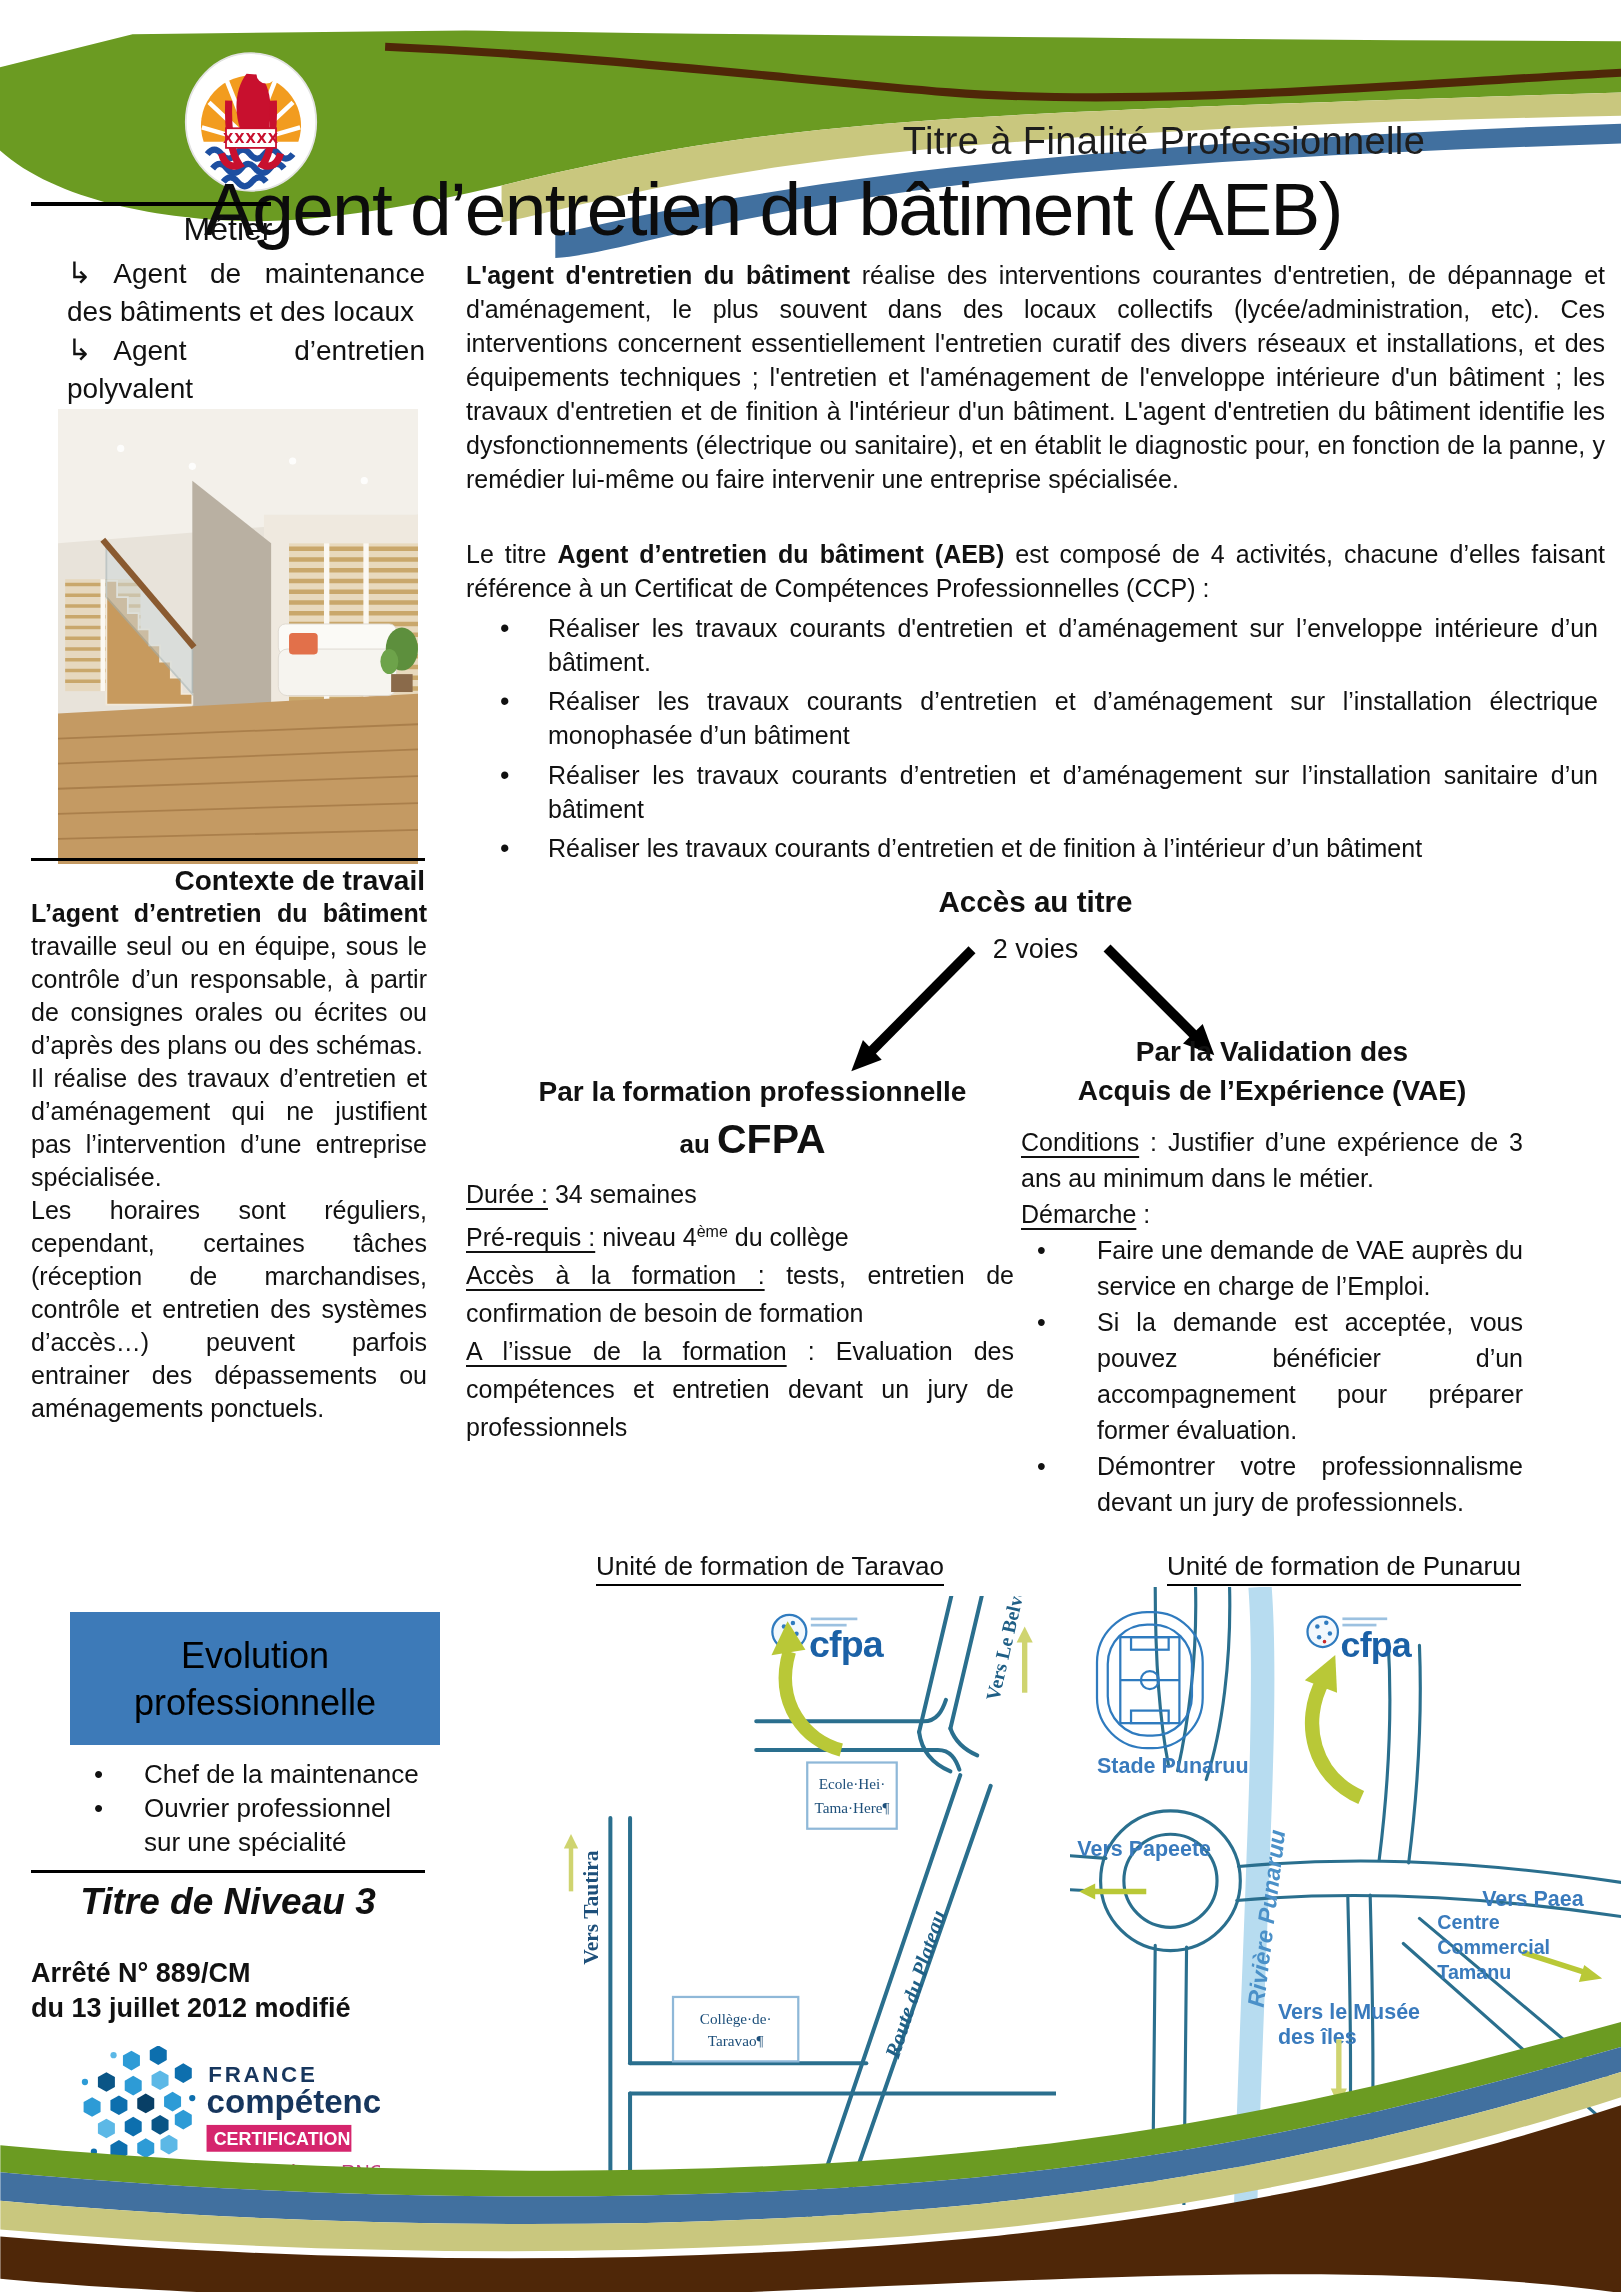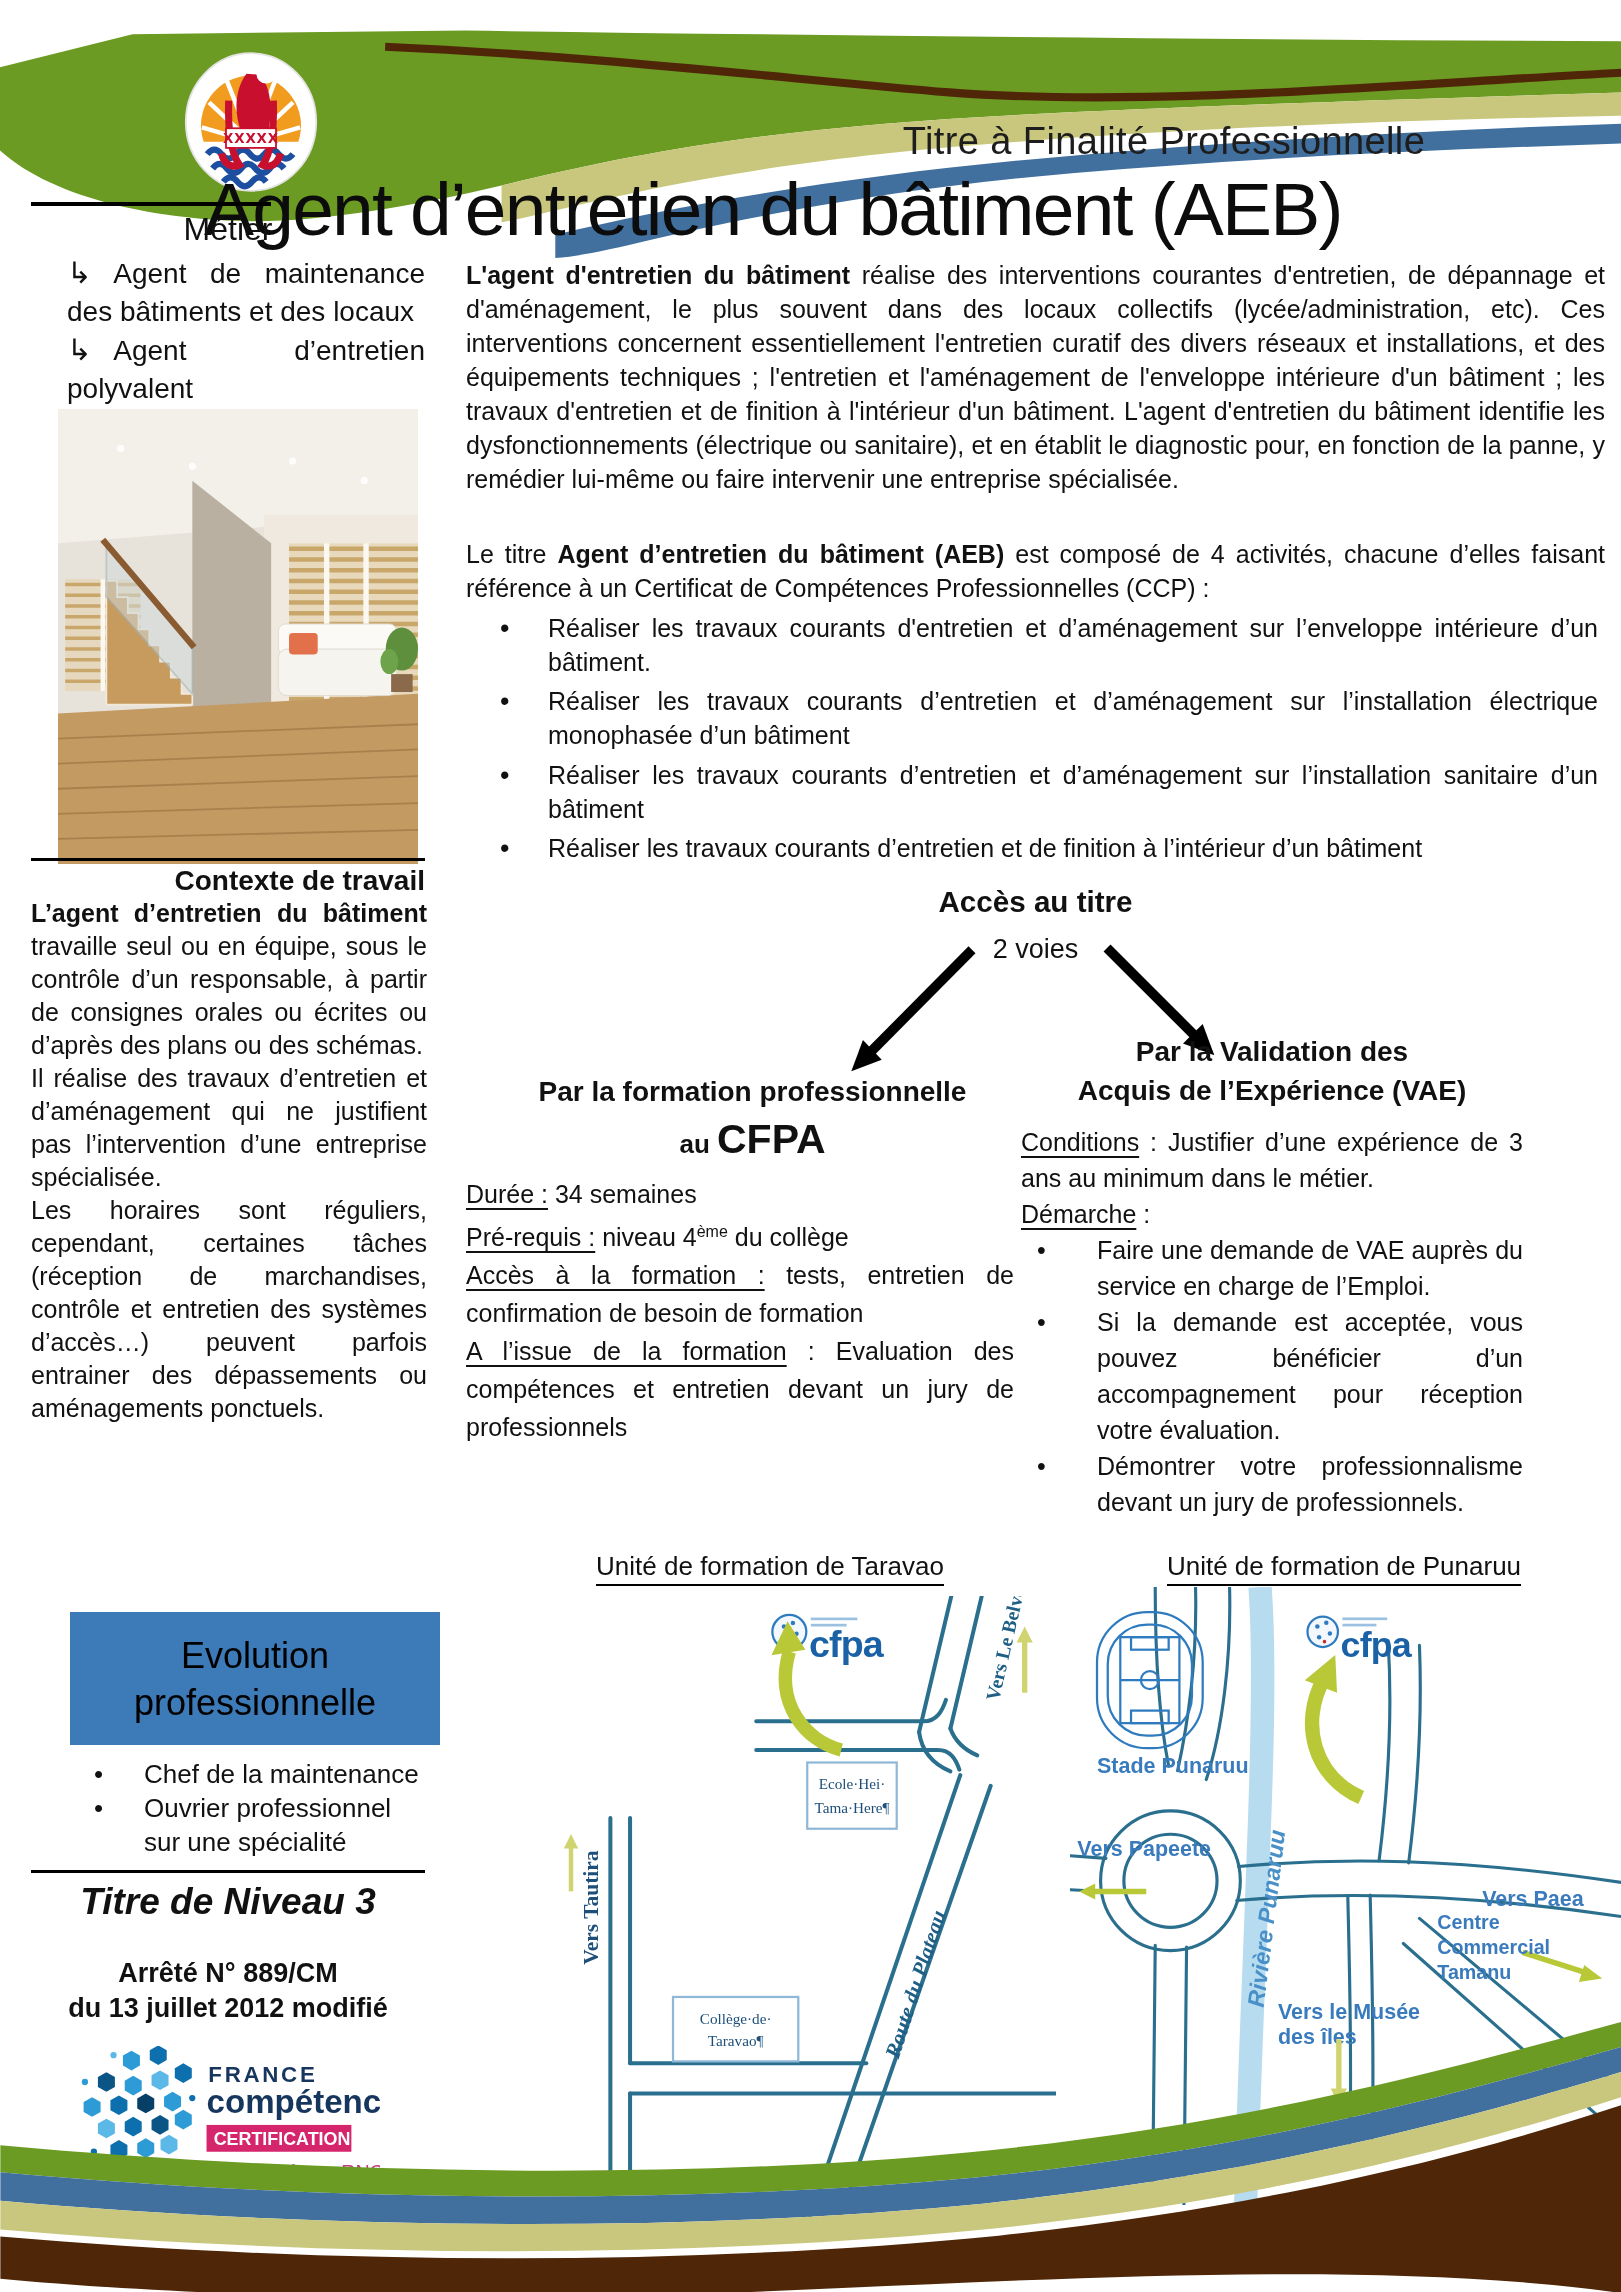--- a/index.html
+++ b/index.html
@@ -23,21 +23,21 @@
   .ctx-body{left:31px;top:897px;width:396px;font-size:25px;line-height:33px;text-align:justify;}
   .evo-box{left:54px;top:1612px;width:370px;height:133px;background:#3d7ab8;
            display:flex;flex-direction:column;justify-content:center;text-align:center;
            font-size:36px;line-height:47px;color:#000000;margin-left:16px;}
   .evo-list{left:54px;top:1757px;width:374px;font-size:26px;line-height:34px;}
   .evo-list li,.vae-list li,.ccp-list li{list-style:none;position:relative;}
   .evo-list li{padding-left:90px;}
   .evo-list li::before{content:"•";position:absolute;left:40px;}
   .niv-line{left:31px;top:1870px;width:394px;height:2.7px;background:#000;}
   .niv-title{left:31px;top:1881px;width:394px;font-size:37px;font-weight:bold;font-style:italic;text-align:center;}
-  .arrete{left:31px;top:1956px;width:394px;font-size:27px;line-height:35px;font-weight:bold;text-align:center;}
+  .arrete{left:31px;top:1956px;width:394px;font-size:27px;line-height:35px;font-weight:bold;text-align:left;}
   
   .main-p1{left:466px;top:258px;width:1139px;font-size:25px;line-height:34px;}
   .main-p2{left:466px;top:537px;width:1139px;font-size:25px;line-height:34px;}
   .ccp-list{left:466px;top:611px;width:1132px;font-size:25px;line-height:34px;margin:0;padding:0;}
   .ccp-list li{padding-left:82px;margin-bottom:5.4px;text-align:justify;}
   .ccp-list li::before{content:"•";position:absolute;left:34px;font-size:27px;}
   .acces-title{left:466px;top:885px;width:1139px;font-size:29.6px;font-weight:bold;text-align:center;}
   .acces-sub{left:466px;top:934px;width:1139px;font-size:27px;text-align:center;}
   .vae-head{left:1021px;top:1032px;width:502px;font-size:28px;font-weight:bold;line-height:39px;text-align:center;}
   .form-head{left:484px;top:1076px;width:537px;font-size:28px;font-weight:bold;text-align:center;}
@@ -297,21 +297,21 @@
 
   <div class="abs vae-details">
     <div>
       <span class="ul-label">Conditions</span><span> : Justifier d’une expérience de 3 ans au minimum dans le métier.</span>
     </div>
     <div>
       <span class="ul-label">Démarche</span><span> :</span>
     </div>
     <ul class="vae-list">
       <li>Faire une demande de VAE auprès du service en charge de l’Emploi.</li>
-      <li>Si la demande est acceptée, vous pouvez bénéficier d’un accompagnement pour réception votre évaluation.</li>
+      <li>Si la demande est acceptée, vous pouvez bénéficier d’un accompagnement pour préparer former évaluation.</li>
       <li>Démontrer votre professionnalisme devant un jury de professionnels.</li>
     </ul>
   </div>
 
   <div class="abs map-title t1"><span>Unité de formation de Taravao</span></div>
   <div class="abs map-title t2"><span>Unité de formation de Punaruu</span></div>
 
   <svg class="abs" style="left:537px;top:1596px" width="519" height="631" viewBox="0 0 580 705">
     <g stroke="#2a6f8e" stroke-width="4.5" fill="none" stroke-linecap="round">
       <path d="M463,0 L427,152"></path>

